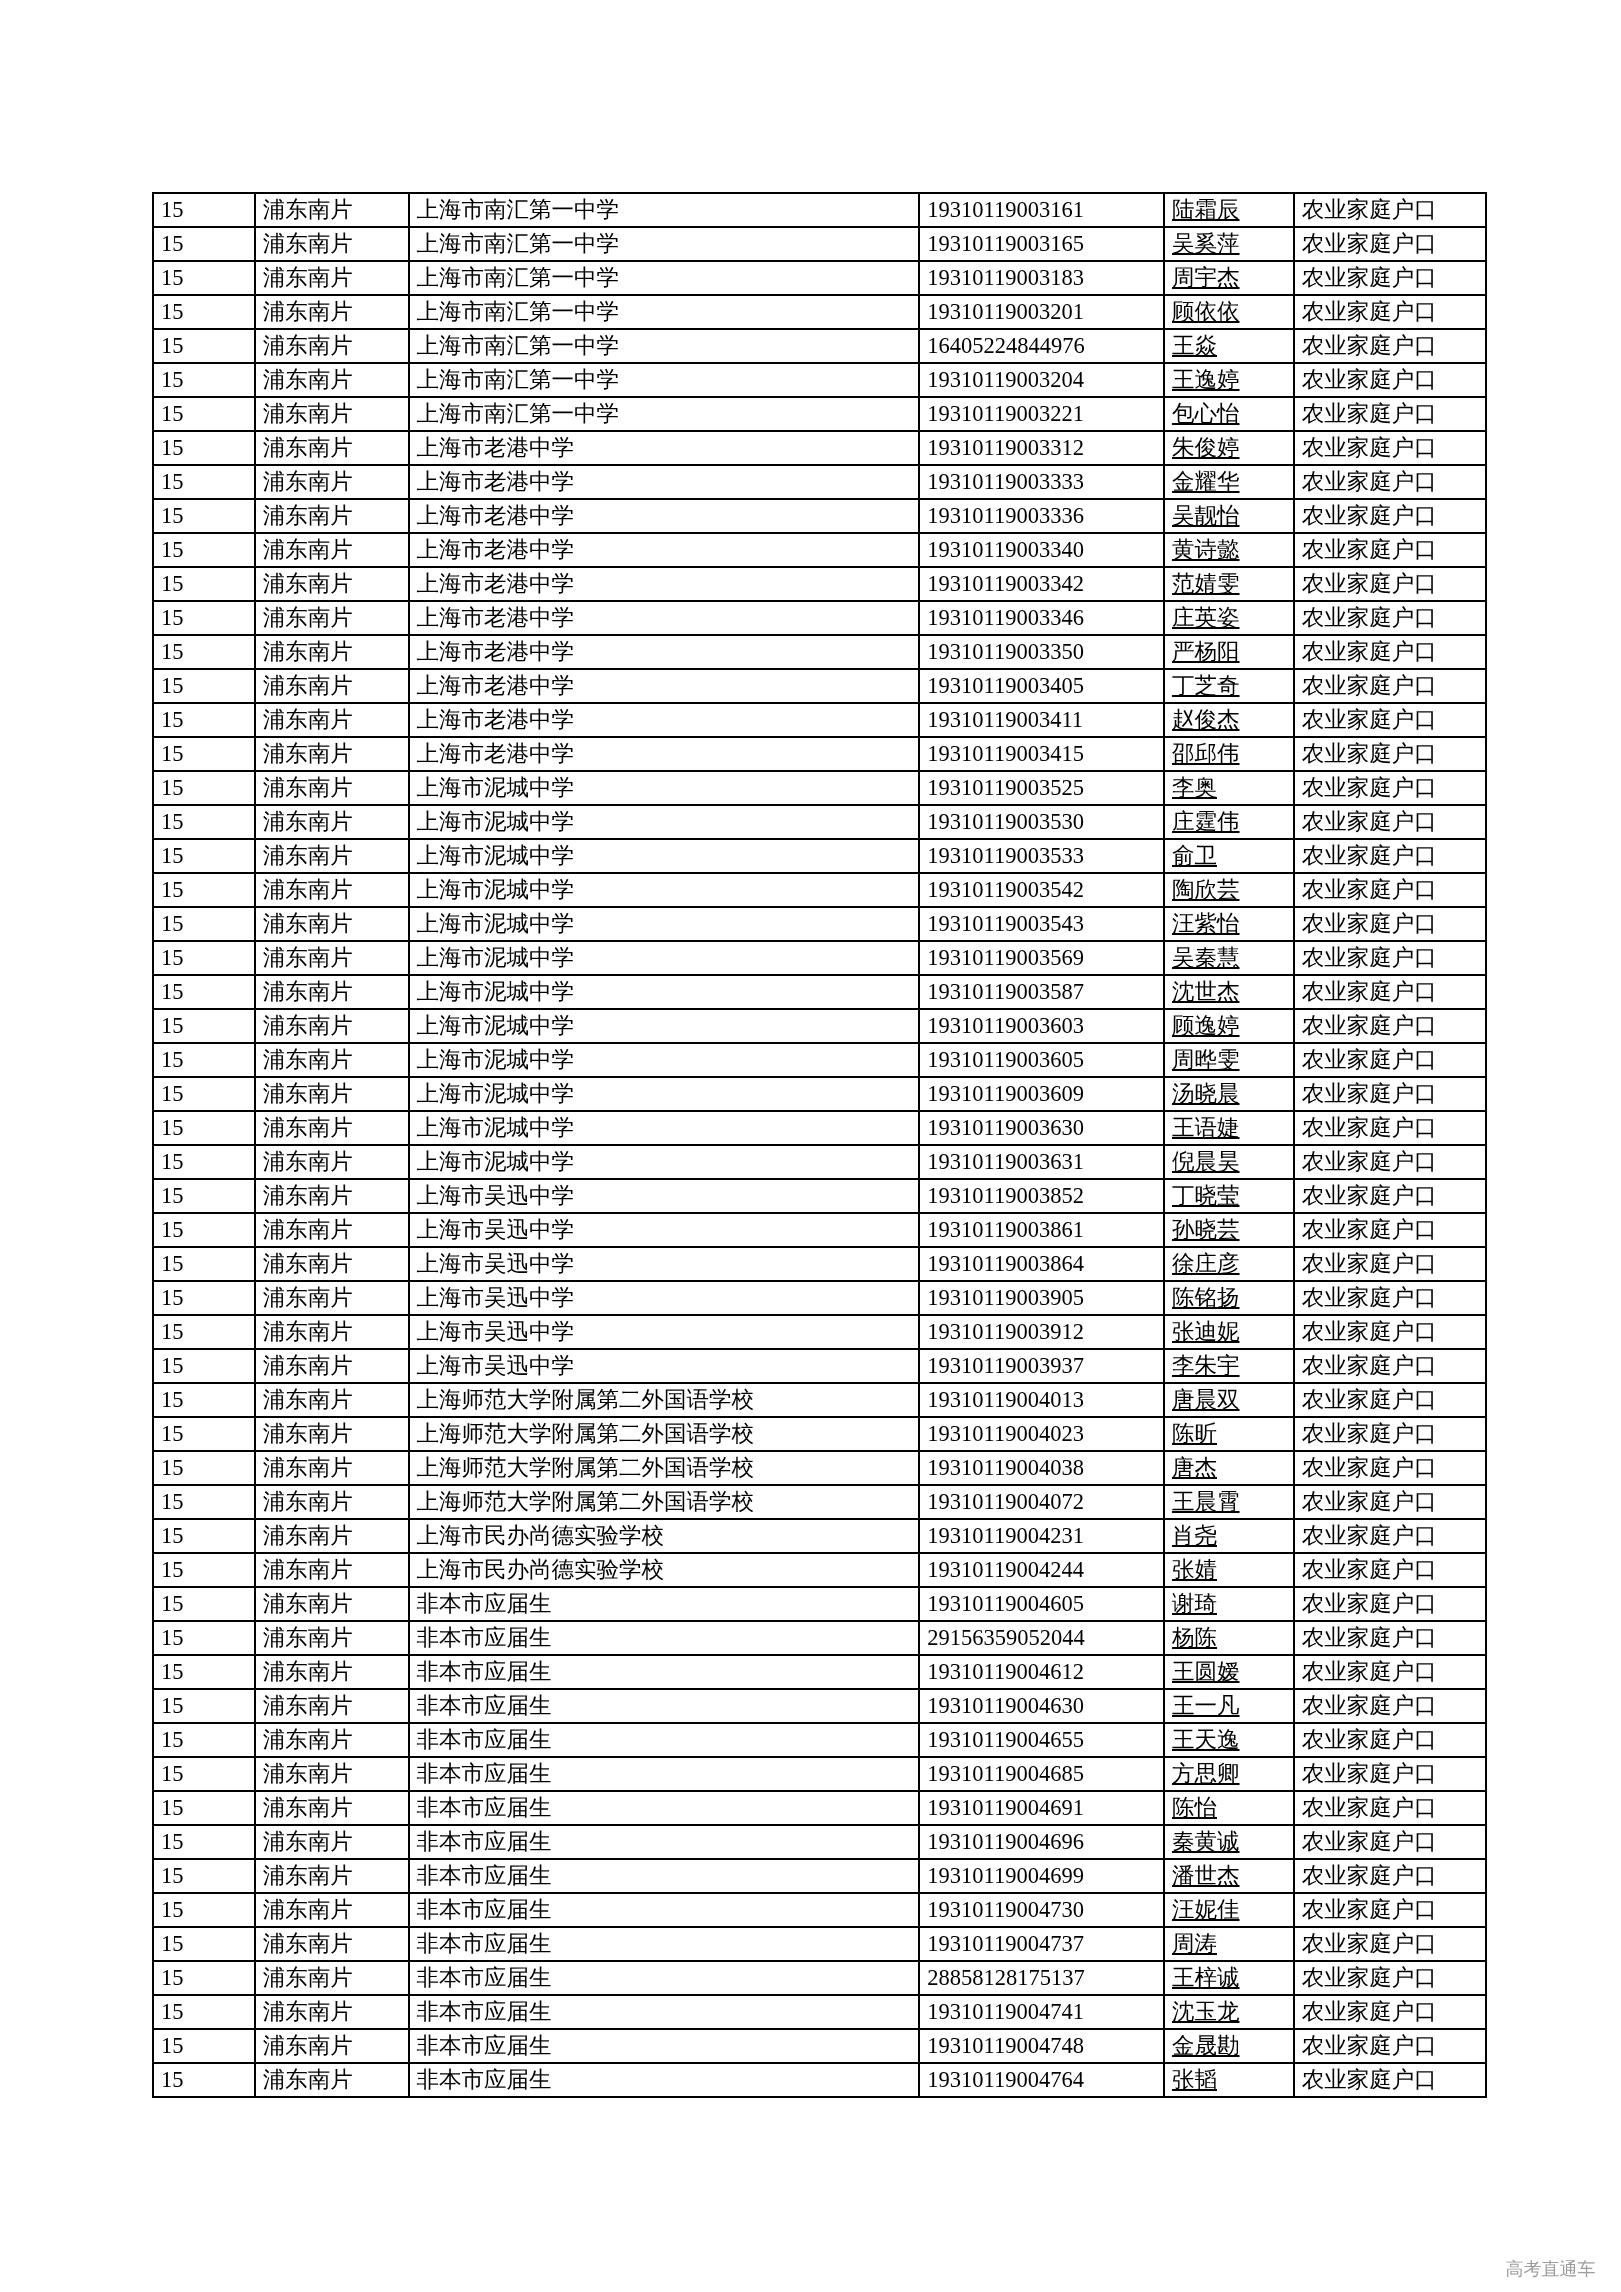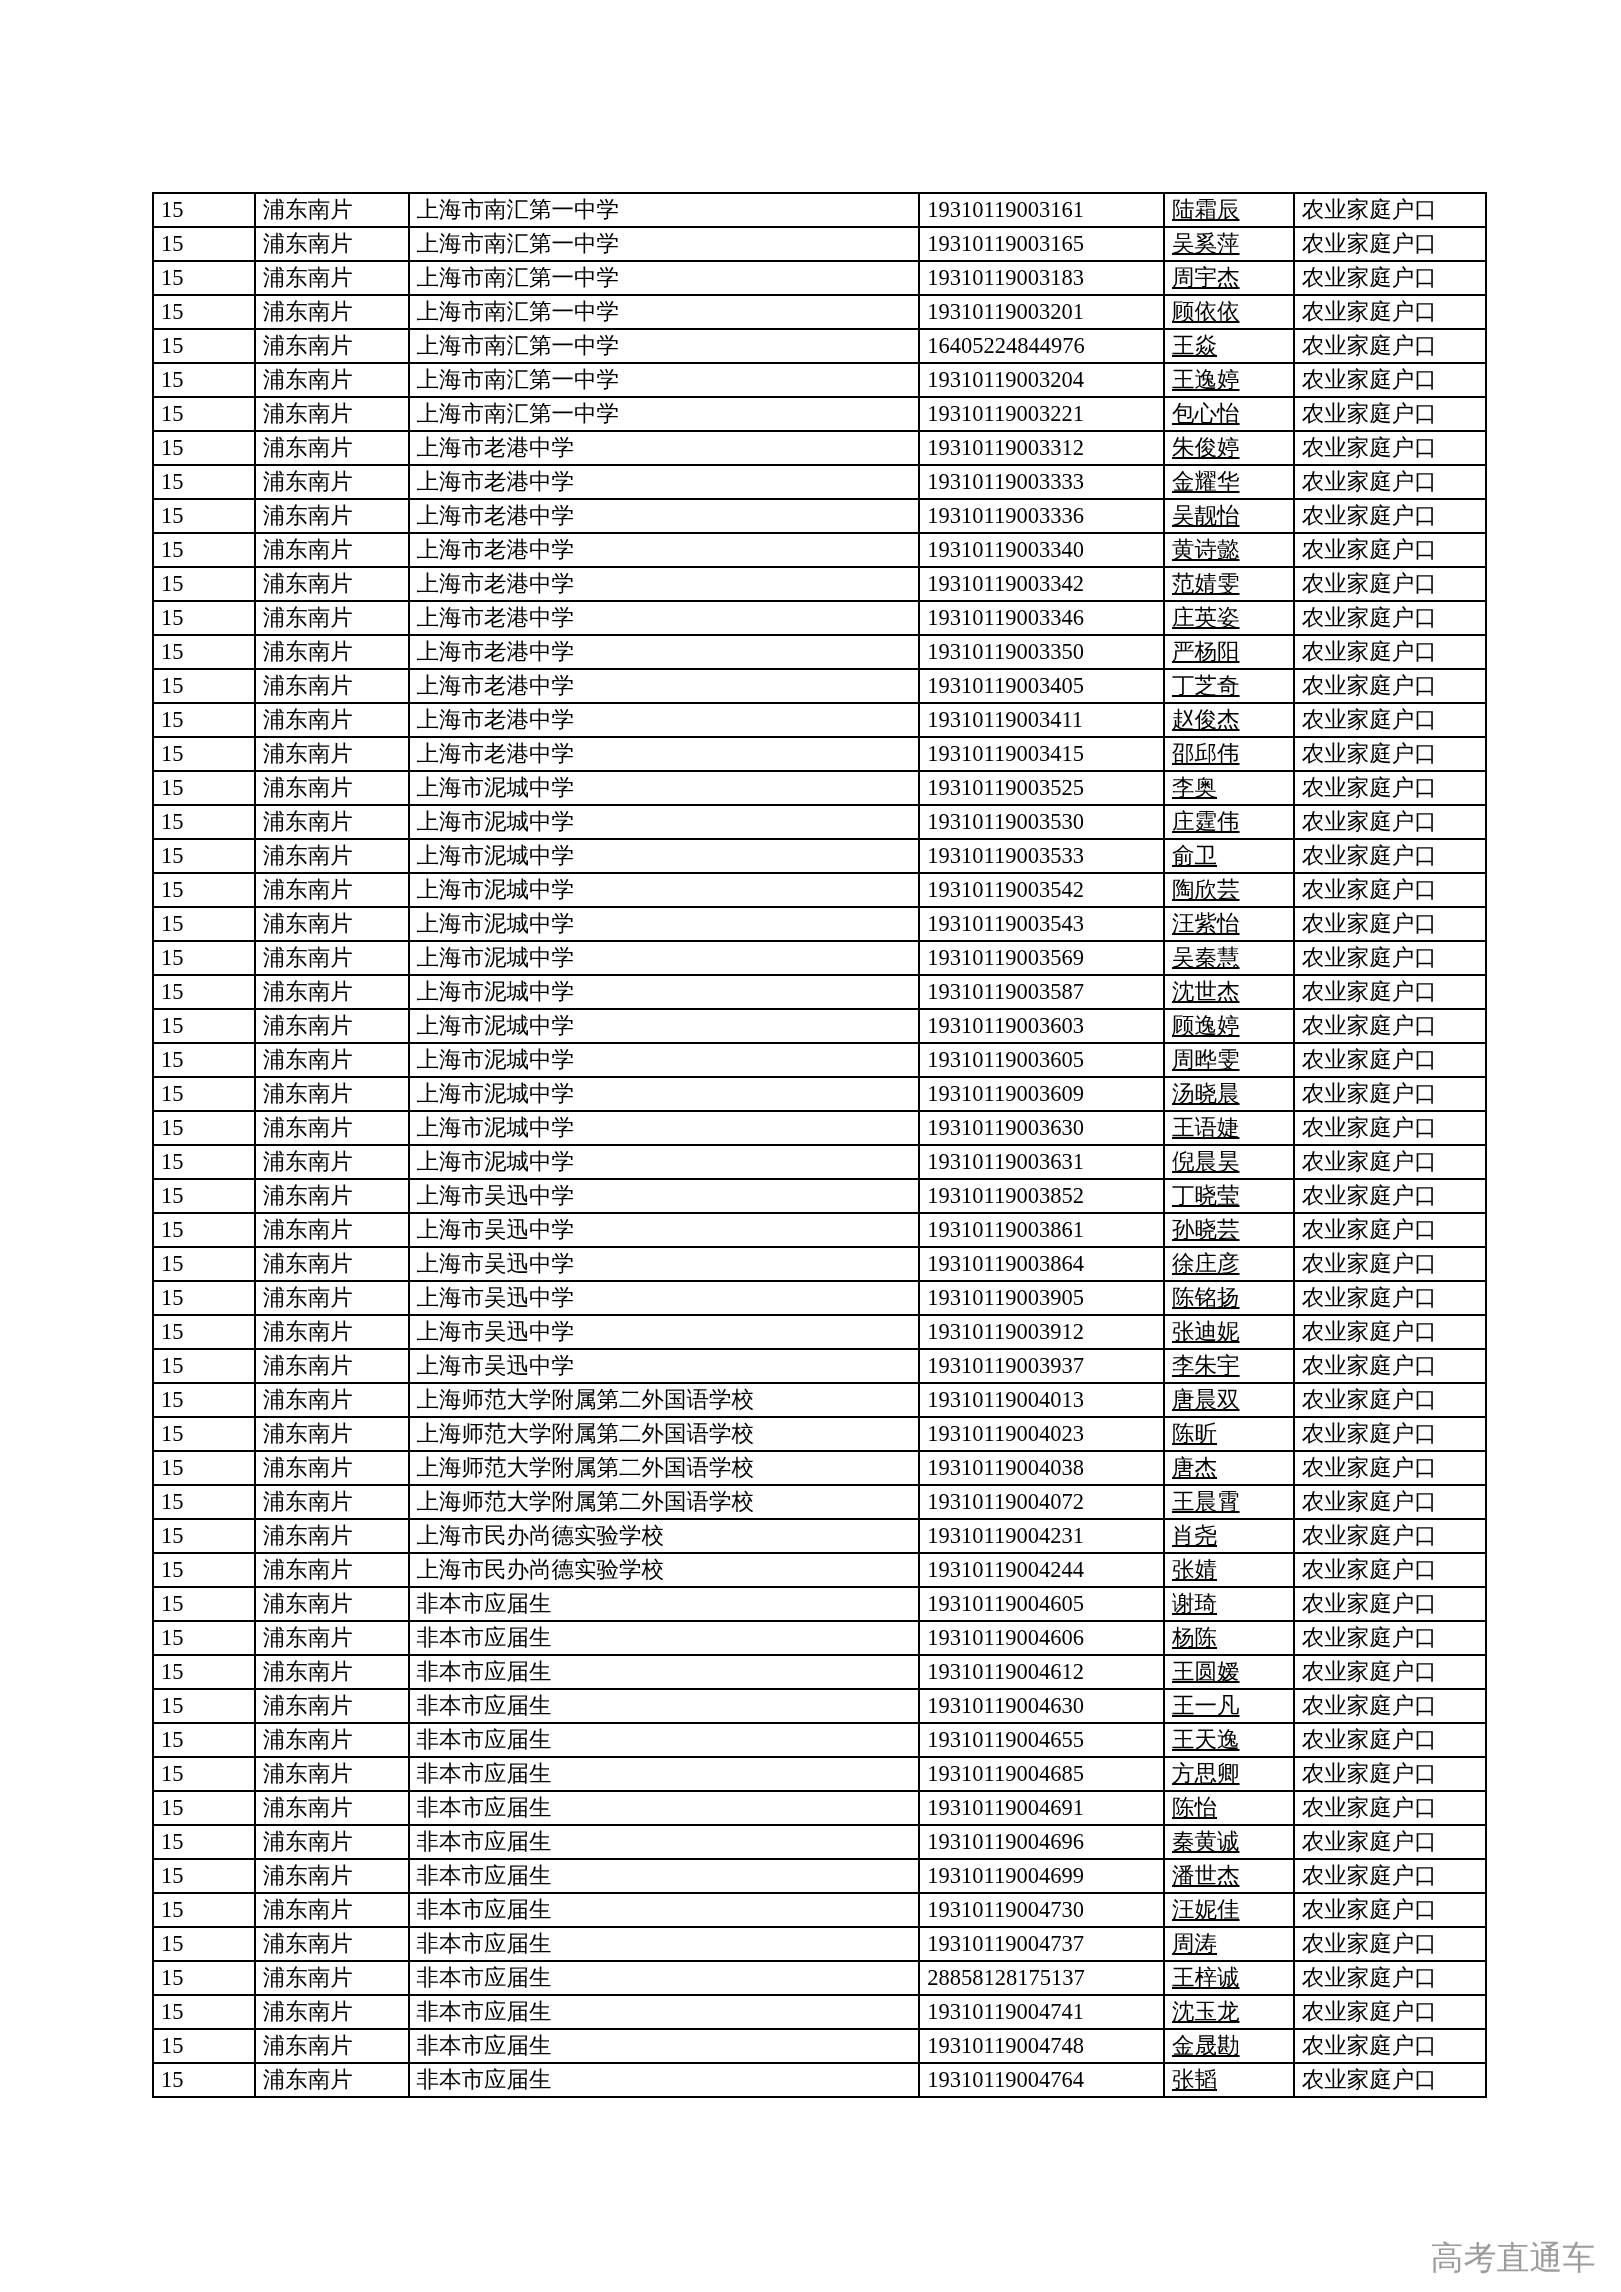--- a/index.html
+++ b/index.html
@@ -37,21 +37,21 @@
   table.roster td:nth-child(1) { width: 89px; }
   table.roster td:nth-child(2) { width: 141px; margin-top: 20px; }
   table.roster td:nth-child(3) { width: 498px; font-family: Liberation Serif, serif; }
   table.roster td:nth-child(4) { width: 232px; margin-left: 15px; }
   table.roster td:nth-child(5) { width: 117px; text-decoration: underline; }
   table.roster td:nth-child(6) { width: 179px; }
   .watermark {
     position: absolute;
     right: 25.5px;
     bottom: 11.8px;
-    font-size: 33px;
+    font-size: 18px;
     color: #9d9d9d;
     font-family: "DejaVu Sans", "Liberation Sans", sans-serif;
   }
 </style>
 </head>
 <body>
 
 <div class="page">
   <table class="roster">
     <tbody>
@@ -388,21 +388,21 @@
           <td>浦东南片</td>
           <td>非本市应届生</td>
           <td>19310119004605</td>
           <td>谢琦</td>
           <td>农业家庭户口</td>
         </tr>
         <tr>
           <td>15</td>
           <td>浦东南片</td>
           <td>非本市应届生</td>
-          <td>19310119004606</td>
+          <td>29156359052044</td>
           <td>杨陈</td>
           <td>农业家庭户口</td>
         </tr>
         <tr>
           <td>15</td>
           <td>浦东南片</td>
           <td>非本市应届生</td>
           <td>19310119004612</td>
           <td>王圆嫒</td>
           <td>农业家庭户口</td>

